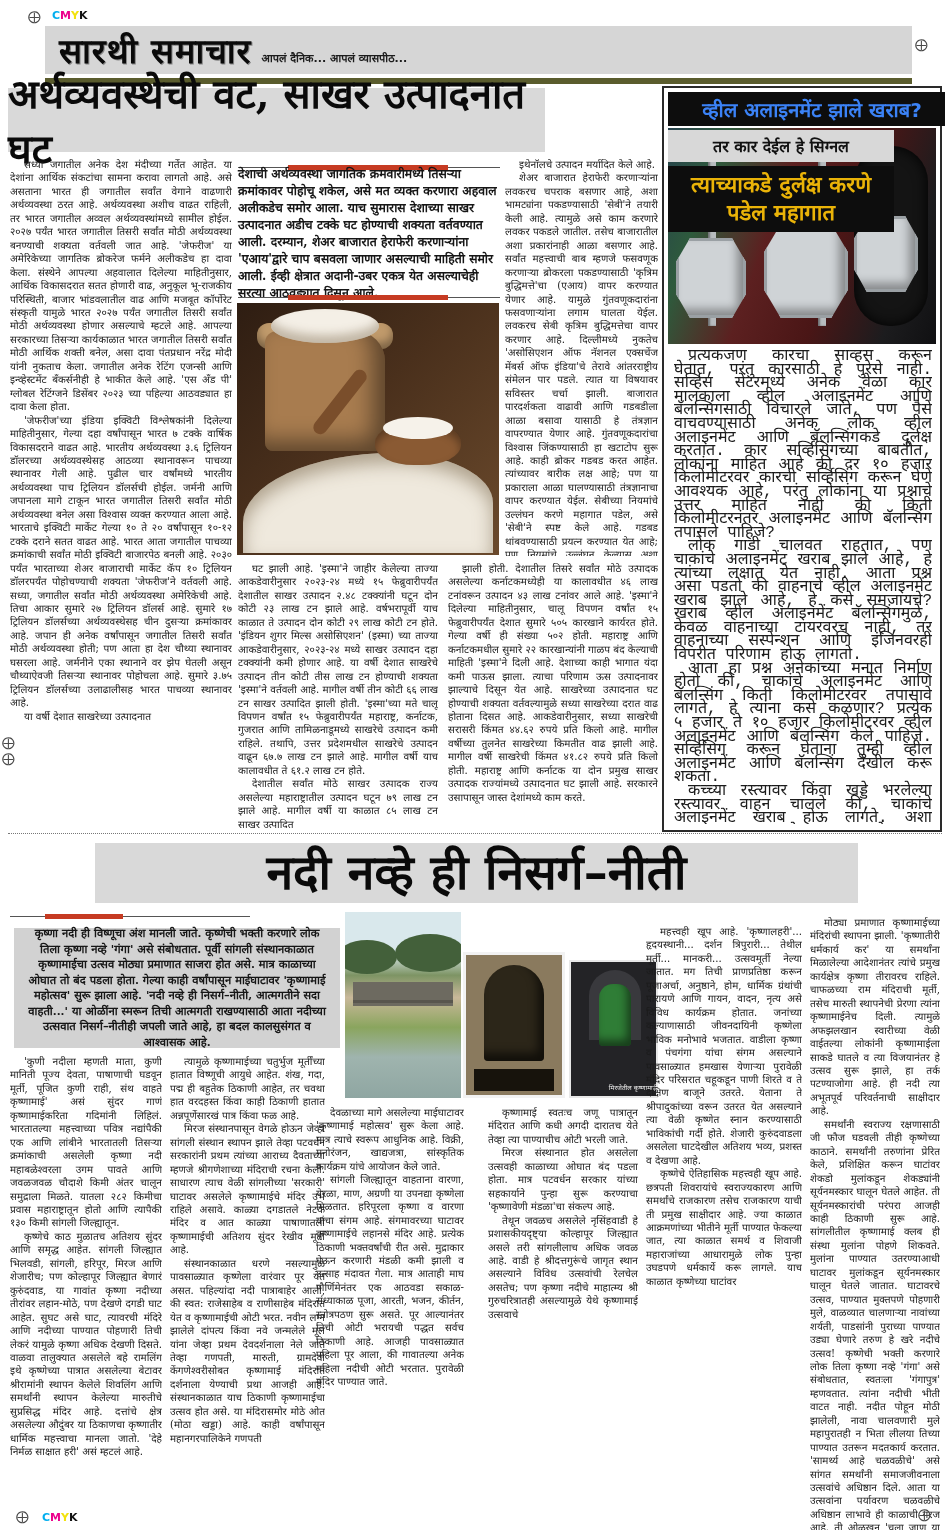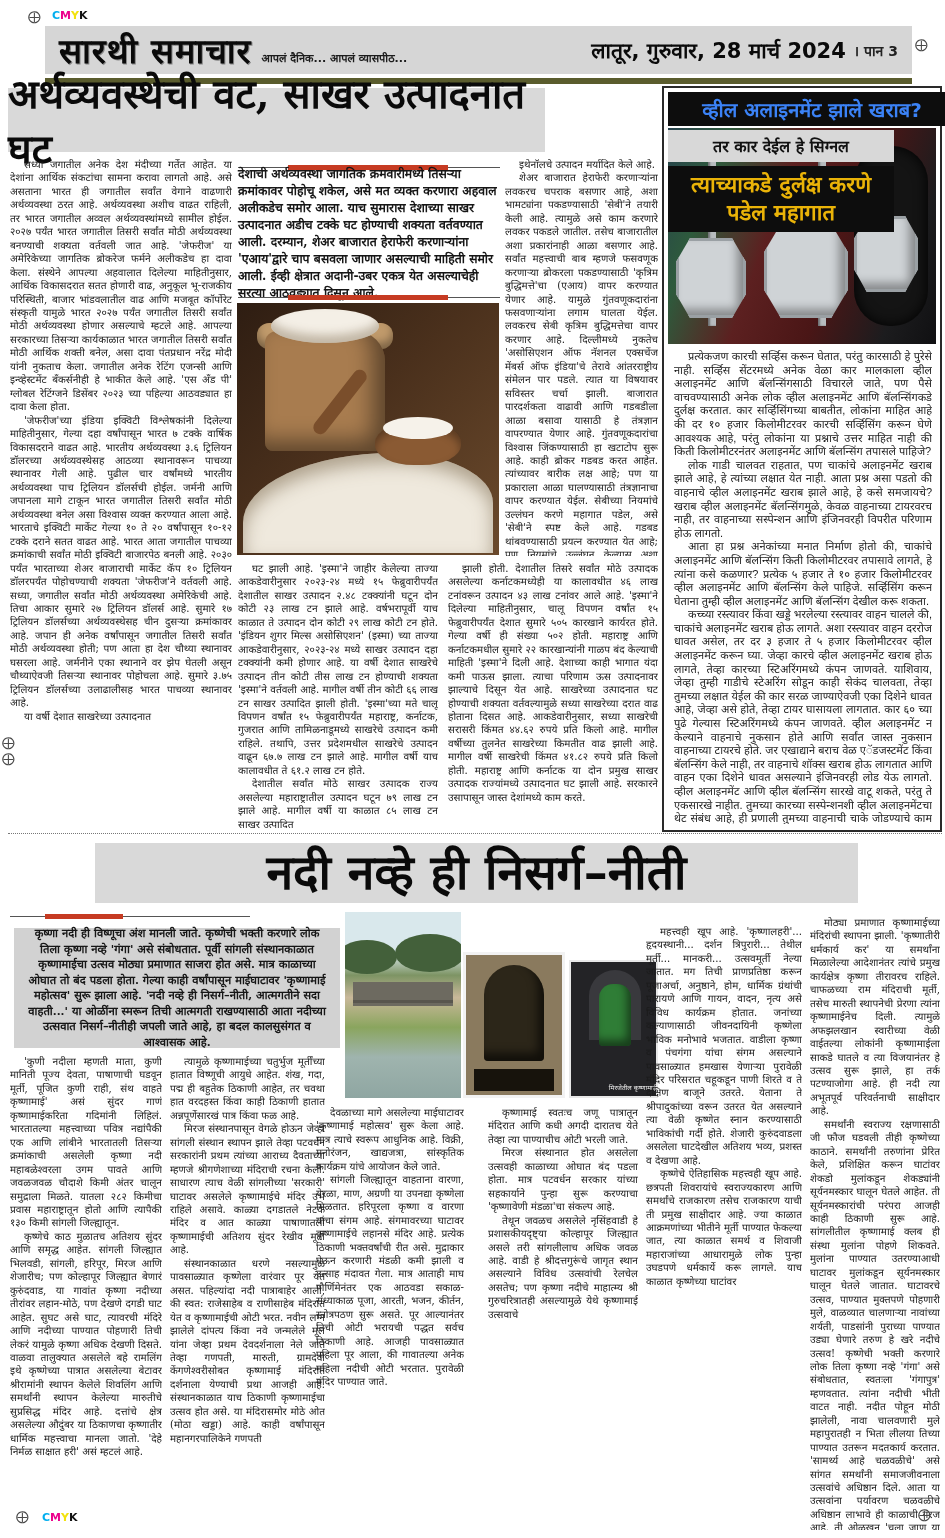--- a/index.html
+++ b/index.html
@@ -61,23 +61,23 @@
           clip-path:polygon(20% 0,80% 0,100% 30%,100% 70%,80% 100%,20% 100%,0 70%,0 30%);
           box-shadow:inset -6px -6px 10px rgba(0,0,0,.35);}
   .rod{position:absolute;width:8px;background:#b7bcbf;box-shadow:inset 2px 0 2px rgba(0,0,0,.4);}
   .wh-banner1{position:absolute;left:4px;top:4px;width:272px;height:34px;background:#0d0d0d;color:#3b82f6;
               display:flex;align-items:center;justify-content:center;font-size:20px;font-weight:700;padding-left:8px;}
   .wh-banner2{position:absolute;left:4px;top:42px;width:226px;height:32px;background:#d8d8d8;color:#111;
               display:flex;align-items:center;justify-content:center;font-size:16px;font-weight:bold;}
   .wh-banner3{position:absolute;left:4px;top:78px;width:226px;height:66px;background:#0d0d0d;color:#eab308;
               display:flex;align-items:center;justify-content:center;text-align:center;
               font-size:22px;line-height:28px;font-weight:800;}
-  .wheelbody{position:absolute;left:10px;top:262px;width:258px;height:474px;font-size:11px;
+  .wheelbody{position:absolute;left:10px;top:262px;width:258px;height:474px;font-size:16px;
              line-height:13.6px;text-align:justify;color:#1b1b1b;overflow:hidden;
-             font-family:Liberation Sans, sans-serif;}
+             font-family:Liberation Mono, monospace;}
   .wheelbody p{margin:0;text-indent:14px;}
   .dotline{position:absolute;border-top:1.5px dotted #777;}
   
   .h2box{position:absolute;left:95px;top:843px;width:763px;height:60px;background:#d9d9d9;
          display:flex;align-items:flex-end;justify-content:center;}
   .h2box span{font-size:48px;font-weight:800;color:#0a0a0a;font-family:"DejaVu Serif","Liberation Serif",serif;}
   .introbox2{position:absolute;left:14px;top:928px;width:326px;height:120px;background:#d2d2d2;
              display:flex;align-items:center;justify-content:center;text-align:center;
              padding:4px 10px;box-sizing:border-box;font-size:11.3px;line-height:15.5px;font-weight:bold;
              color:#161616;font-family:"DejaVu Serif","Liberation Serif",serif;}
@@ -108,24 +108,20 @@
   <span class="cmyk" style="left:52px;top:9px;"><span class="c">C</span><span class="m">M</span><span class="y">Y</span><span class="k">K</span></span>
   <span class="regmark" style="left:915px;top:38px;">⨁</span>
   <span class="regmark" style="left:2px;top:736px;">⨁</span>
   <span class="regmark" style="left:2px;top:752px;">⨁</span>
   <span class="regmark" style="left:926px;top:750px;">⨁</span>
   <span class="regmark" style="left:926px;top:766px;">⨁</span>
 
   <div class="masthead">
     <span class="mast-title">सारथी समाचार</span>
     <span class="mast-tag">आपलं दैनिक... आपलं व्यासपीठ...</span>
-    <span class="mast-right">
-      <span class="mast-date">लातूर, गुरुवार, 28 मार्च  2024</span>
-      <span class="mast-page">। पान 3</span>
-    </span>
   </div>
   <div class="olive-bar"></div>
 
   <div class="h1box">
     <span>अर्थव्यवस्थेची वट, साखर उत्पादनात घट</span>
   </div>
 
   <div class="bodycol" style="left:10px;top:158px;width:222px;height:670px;">
       <p>सध्या जगातील अनेक देश मंदीच्या गर्तेत आहेत. या देशांना आर्थिक संकटांचा सामना करावा लागतो आहे. असे असताना भारत ही जगातील सर्वांत वेगाने वाढणारी अर्थव्यवस्था ठरत आहे. अर्थव्यवस्था अशीच वाढत राहिली, तर भारत जगातील अव्वल अर्थव्यवस्थांमध्ये सामील होईल. २०२७ पर्यंत भारत जगातील तिसरी सर्वांत मोठी अर्थव्यवस्था बनण्याची शक्यता वर्तवली जात आहे. 'जेफरीज' या अमेरिकेच्या जागतिक ब्रोकरेज फर्मने अलीकडेच हा दावा केला. संस्थेने आपल्या अहवालात दिलेल्या माहितीनुसार, आर्थिक विकासदरात सतत होणारी वाढ, अनुकूल भू-राजकीय परिस्थिती, बाजार भांडवलातील वाढ आणि मजबूत कॉर्पोरेट संस्कृती यामुळे भारत २०२७ पर्यंत जगातील तिसरी सर्वांत मोठी अर्थव्यवस्था होणार असल्याचे म्हटले आहे. आपल्या सरकारच्या तिसऱ्या कार्यकाळात भारत जगातील तिसरी सर्वांत मोठी आर्थिक शक्ती बनेल, असा दावा पंतप्रधान नरेंद्र मोदी यांनी नुकताच केला. जगातील अनेक रेटिंग एजन्सी आणि इन्व्हेस्टमेंट बँकर्सनीही हे भाकीत केले आहे. 'एस अँड पी' ग्लोबल रेटिंग्जने डिसेंबर २०२३ च्या पहिल्या आठवड्यात हा दावा केला होता.</p>
       <p>'जेफरीज'च्या इंडिया इक्विटी विश्लेषकांनी दिलेल्या माहितीनुसार, गेल्या दहा वर्षांपासून भारत ७ टक्के वार्षिक विकासदराने वाढत आहे. भारतीय अर्थव्यवस्था ३.६ ट्रिलियन डॉलरच्या अर्थव्यवस्थेसह आठव्या स्थानावरून पाचव्या स्थानावर गेली आहे. पुढील चार वर्षांमध्ये भारतीय अर्थव्यवस्था पाच ट्रिलियन डॉलर्सची होईल. जर्मनी आणि जपानला मागे टाकून भारत जगातील तिसरी सर्वांत मोठी अर्थव्यवस्था बनेल असा विश्वास व्यक्त करण्यात आला आहे. भारताचे इक्विटी मार्केट गेल्या १० ते २० वर्षांपासून १०-१२ टक्के दराने सतत वाढत आहे. भारत आता जगातील पाचव्या क्रमांकाची सर्वांत मोठी इक्विटी बाजारपेठ बनली आहे. २०३० पर्यंत भारताच्या शेअर बाजाराची मार्केट कॅप १० ट्रिलियन डॉलरपर्यंत पोहोचण्याची शक्यता 'जेफरीज'ने वर्तवली आहे. सध्या, जगातील सर्वांत मोठी अर्थव्यवस्था अमेरिकेची आहे. तिचा आकार सुमारे २७ ट्रिलियन डॉलर्स आहे. सुमारे १७ ट्रिलियन डॉलर्सच्या अर्थव्यवस्थेसह चीन दुसऱ्या क्रमांकावर आहे. जपान ही अनेक वर्षांपासून जगातील तिसरी सर्वांत मोठी अर्थव्यवस्था होती; पण आता हा देश चौथ्या स्थानावर घसरला आहे. जर्मनीने एका स्थानाने वर झेप घेतली असून चौथ्याऐवजी तिसऱ्या स्थानावर पोहोचला आहे. सुमारे ३.७५ ट्रिलियन डॉलर्सच्या उलाढालीसह भारत पाचव्या स्थानावर आहे.</p>

